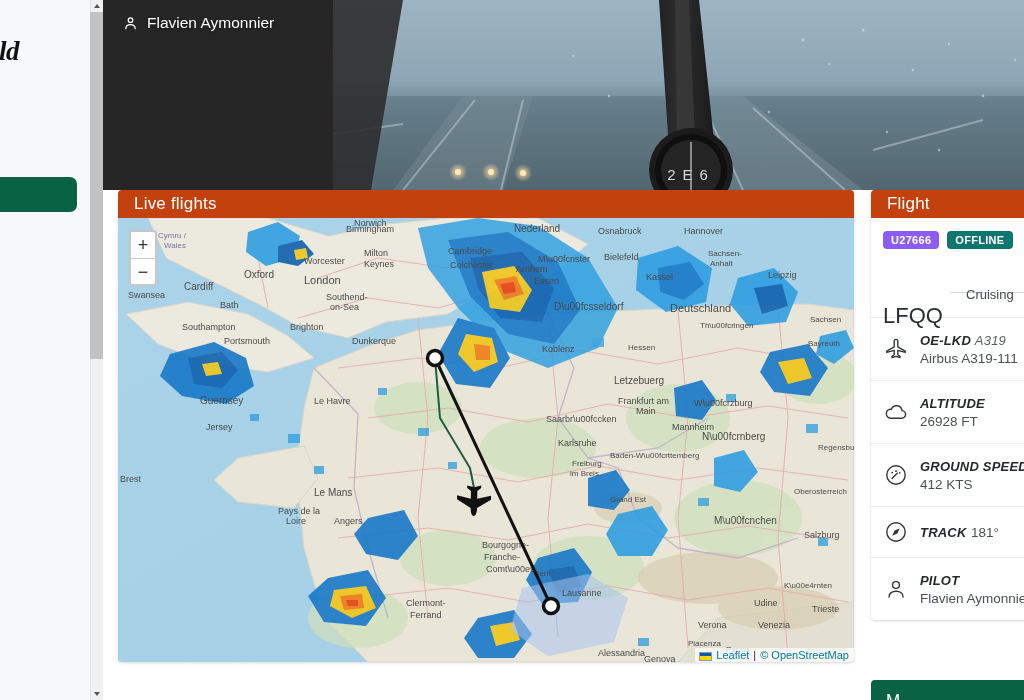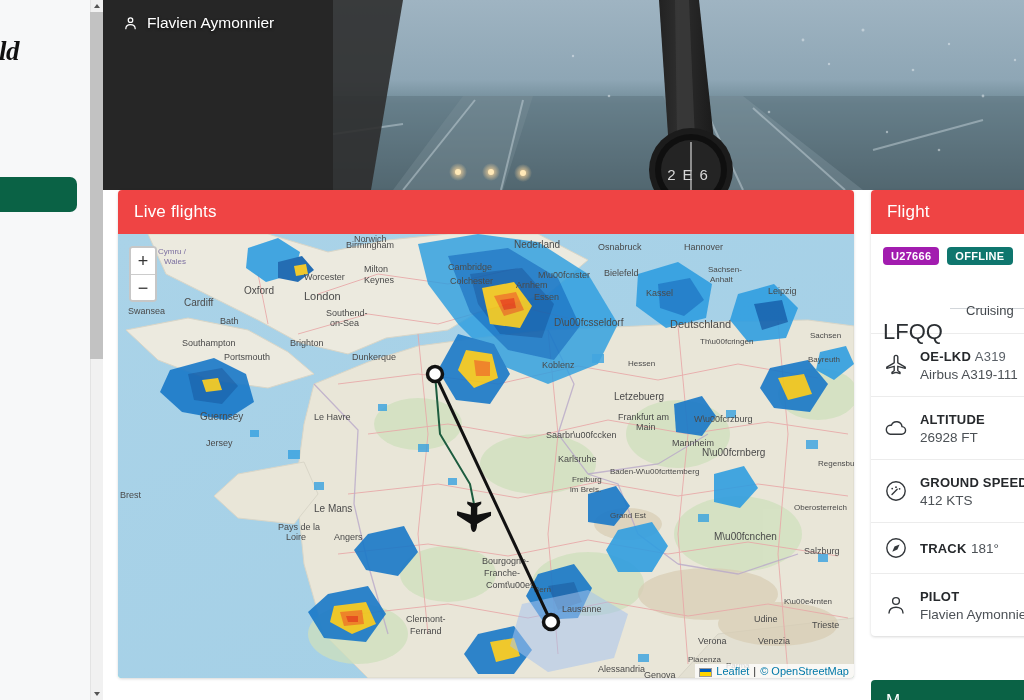--- a/index.html
+++ b/index.html
@@ -100,24 +100,24 @@
     position: absolute; left: 15px; top: 190px;
     width: 906px;
   }
   .card {
     background: #fff;
     border-radius: 4px;
     box-shadow: 0 1px 3px rgba(0,0,0,.16);
     overflow: hidden;
   }
   .card-head {
-    background: #ef4444;
+    background: #c2410c;
     color: #fff;
     font-size: 17px;
-    padding: 12px 16px;
+    padding: 4px 16px;
     letter-spacing: .2px;
   }
 
   
   .map-card {
     position: absolute; left: 0; top: 0;
     width: 736px;
   }
   .map-wrap {
     position: relative;
@@ -162,21 +162,21 @@
     position: absolute; left: 753px; top: 0;
     width: 168px;
   }
   .badges {
     display: flex; gap: 8px; padding: 13px 12px 6px 12px;
   }
   .badge {
     font-size: 11px; font-weight: bold; color: #fff;
     padding: 3px 8px; border-radius: 4px; letter-spacing: .3px;
   }
-  .badge.green { background: #a21caf; }
+  .badge.green { background: #8b5cf6; }
   .badge.gray  { background: #0f766e; }
 
   .route {
     position: relative;
     padding: 0 12px 10px 12px;
     height: 62px;
   }
   .route-line {
     display: flex; align-items: center; gap: 7px;
   }
@@ -198,21 +198,21 @@
     border-top: 1px solid #ececec;
   }
   .det-ico {
     flex: 0 0 24px; height: 24px;
     display: flex; align-items: center; justify-content: center;
     color: #33373b;
   }
   .det-txt { min-width: 0; }
   .det-lbl {
     font-size: 13px; font-weight: bold; color: #26292c;
-    letter-spacing: .2px; white-space: nowrap;
+    letter-spacing: .2px; white-space: nowrap; font-style: italic;
   }
   .det-val {
     font-size: 13.5px; color: #4c5156; white-space: nowrap;
     margin-top: 10px;
   }
   .det-lbl .dim { font-weight: normal; color: #5a6067; }
 
   .bottom-card {
     position: absolute; left: 753px; top: 490px;
     width: 168px; height: 34px;

